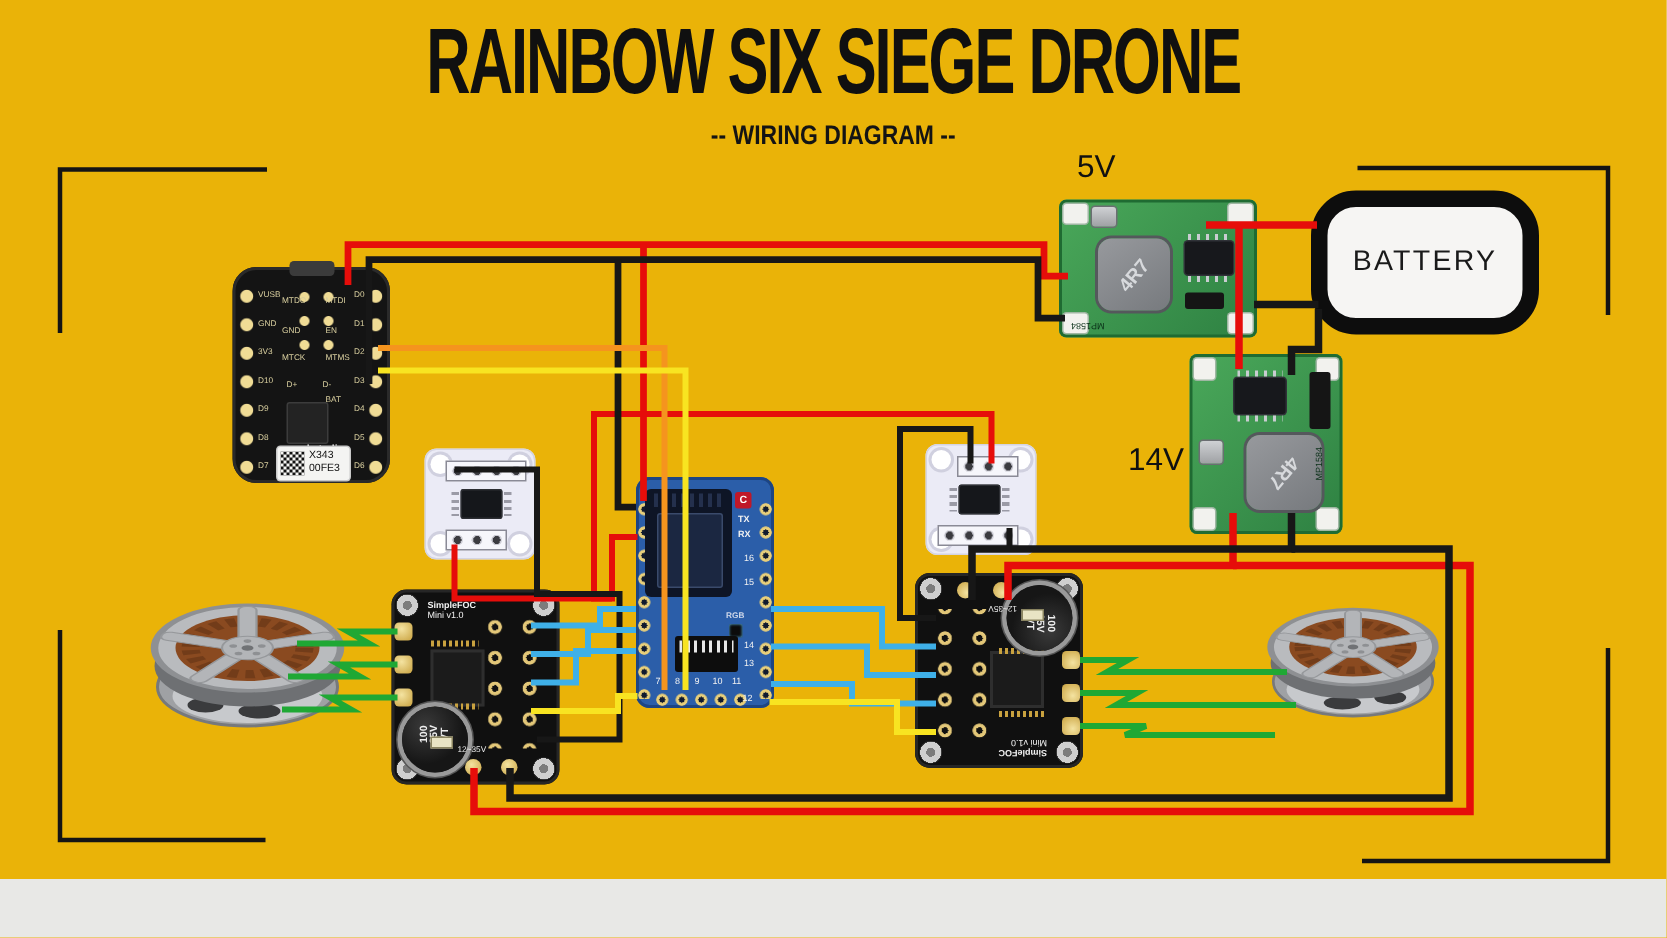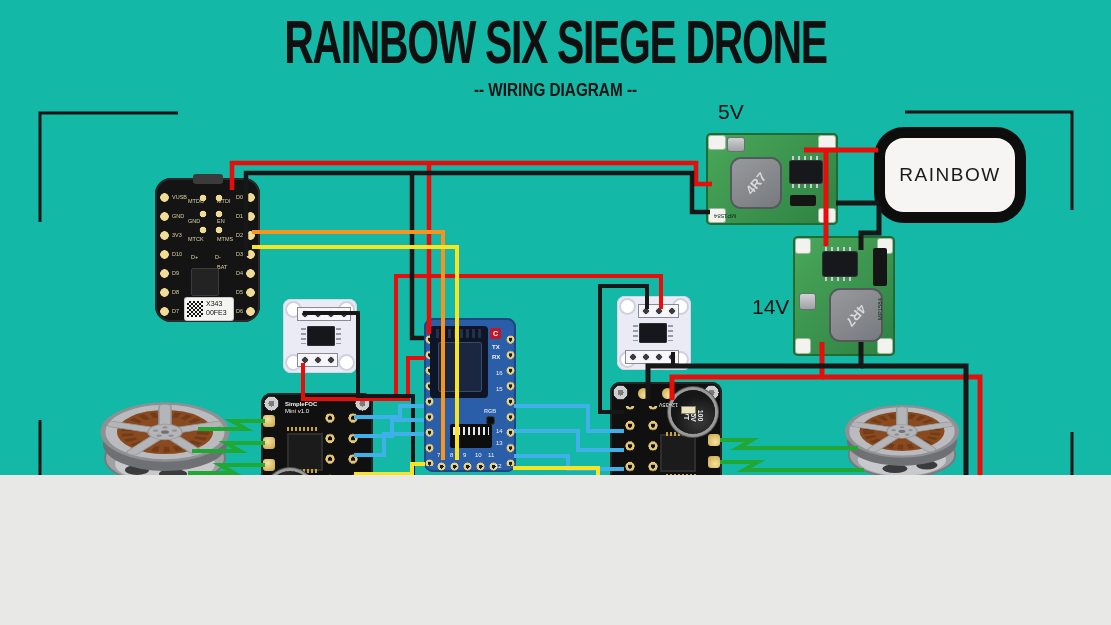--- a/index.html
+++ b/index.html
@@ -1,17 +1,17 @@
 <!DOCTYPE html>
 <html><head>
 <meta charset="utf-8">
 <style>
   html,body{margin:0;padding:0;}
   body{font-family:"Liberation Sans",sans-serif;background:#e8e8e6;}
-  #stage{position:relative;width:1111px;height:475px;background:#14b8a6;overflow:hidden;}
+  #stage{position:relative;width:1111px;height:586px;background:#eab308;overflow:hidden;}
   .abs{position:absolute;}
   
   #title{left:0;right:0;top:6px;text-align:center;font-weight:bold;font-size:62px;color:#101010;
          transform:scaleX(.66);letter-spacing:-2px;white-space:nowrap;}
   #subtitle{left:0;right:0;top:80px;text-align:center;font-weight:bold;font-size:18px;color:#141414;
          transform:scaleX(.85);letter-spacing:0;}
   
   .gold{background:radial-gradient(circle at 40% 35%,#f4e3a1,#c9a23f);border-radius:50%;}
   .tinyw{font-size:6px;line-height:7px;color:#f2f2f2;}
   
@@ -335,21 +335,21 @@
          background-image:repeating-linear-gradient(90deg,#c9ccd1 0 2px,transparent 2px 6px);"></div>
     <div class="abs" style="left:80px;top:12px;width:14px;height:38px;background:#151515;border-radius:2px;"></div>
     <div class="abs pot" style="left:7px;top:58px;width:15px;height:15px;"></div>
     <div class="abs ind" style="left:38px;top:54px;width:50px;height:50px;">
       <span style="transform:rotate(130deg);display:block;">4R7</span>
     </div>
     <span class="abs" style="left:84px;top:62px;font-size:6px;color:#0a3018;writing-mode:vertical-rl;transform:rotate(180deg);">MP1584</span>
   </div>
 
   <div id="battery" class="abs">
-    <span>RAINBOW</span>
+    <span>BATTERY</span>
   </div>
 
   <svg id="wires" class="abs" width="1111" height="625" fill="none" stroke-linejoin="miter" stroke-linecap="butt">
 
     <path d="M878,150 H804" stroke-width="5" stroke="#e60d0a"></path>
     <path d="M826,152 V246" stroke-width="5" stroke="#e60d0a"></path>
     <path d="M712,184 H696 V163 H232 V190" stroke-width="4.5" stroke="#e60d0a"></path>
     <path d="M429,163 V334" stroke-width="4.5" stroke="#e60d0a"></path>
     <path d="M303,363 V399 H408 V358 H425" stroke-width="4" stroke="#e60d0a"></path>
     <path d="M661,309 V276 H396 V399 H408" stroke-width="4" stroke="#e60d0a"></path>

